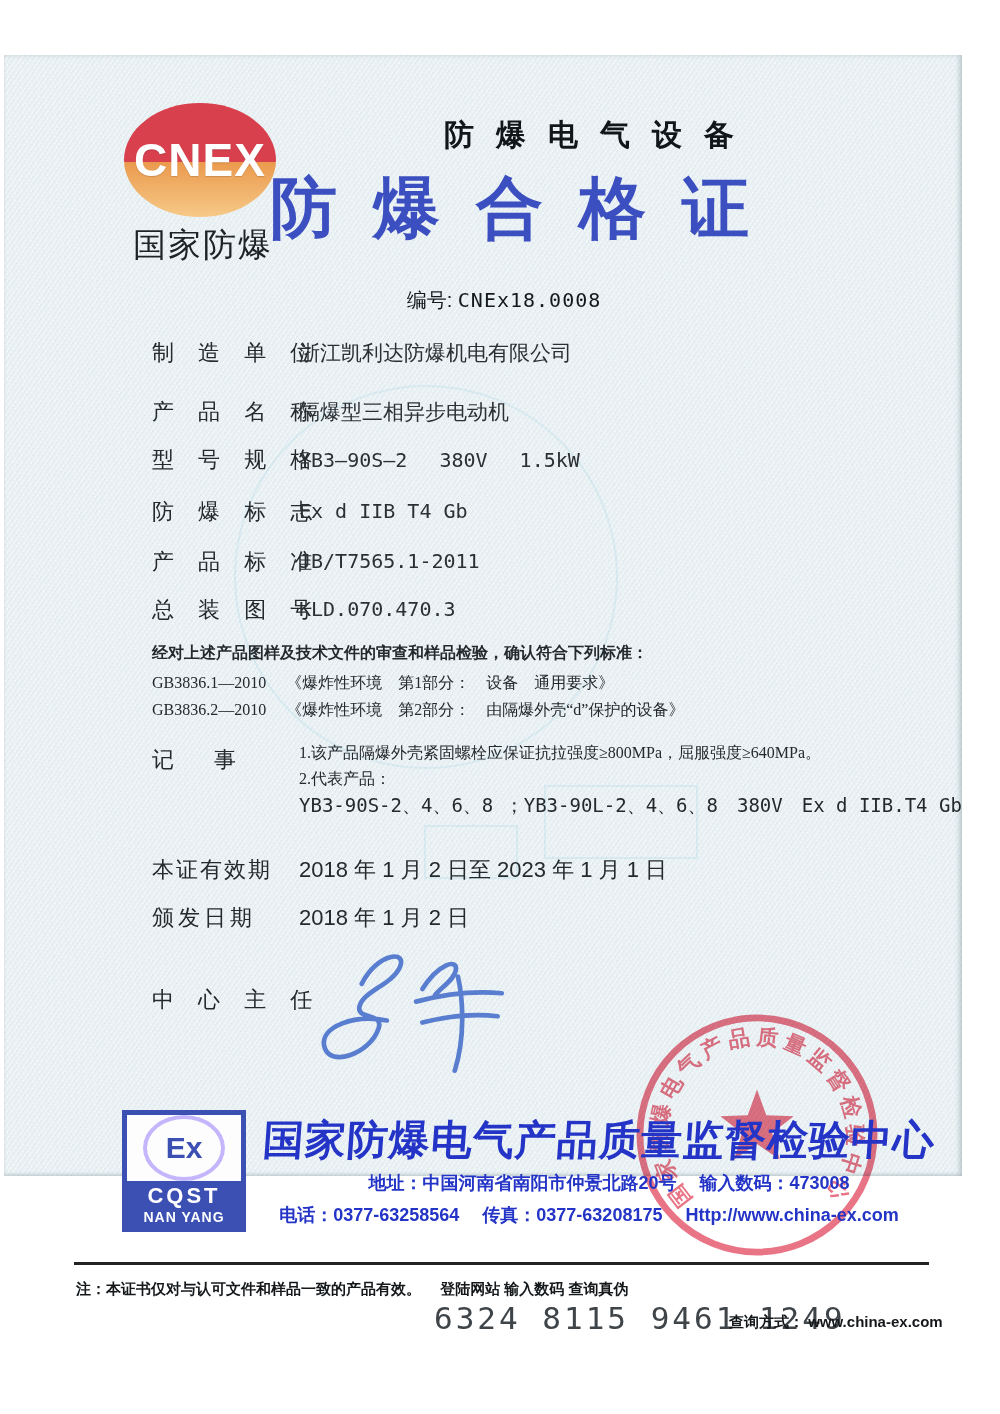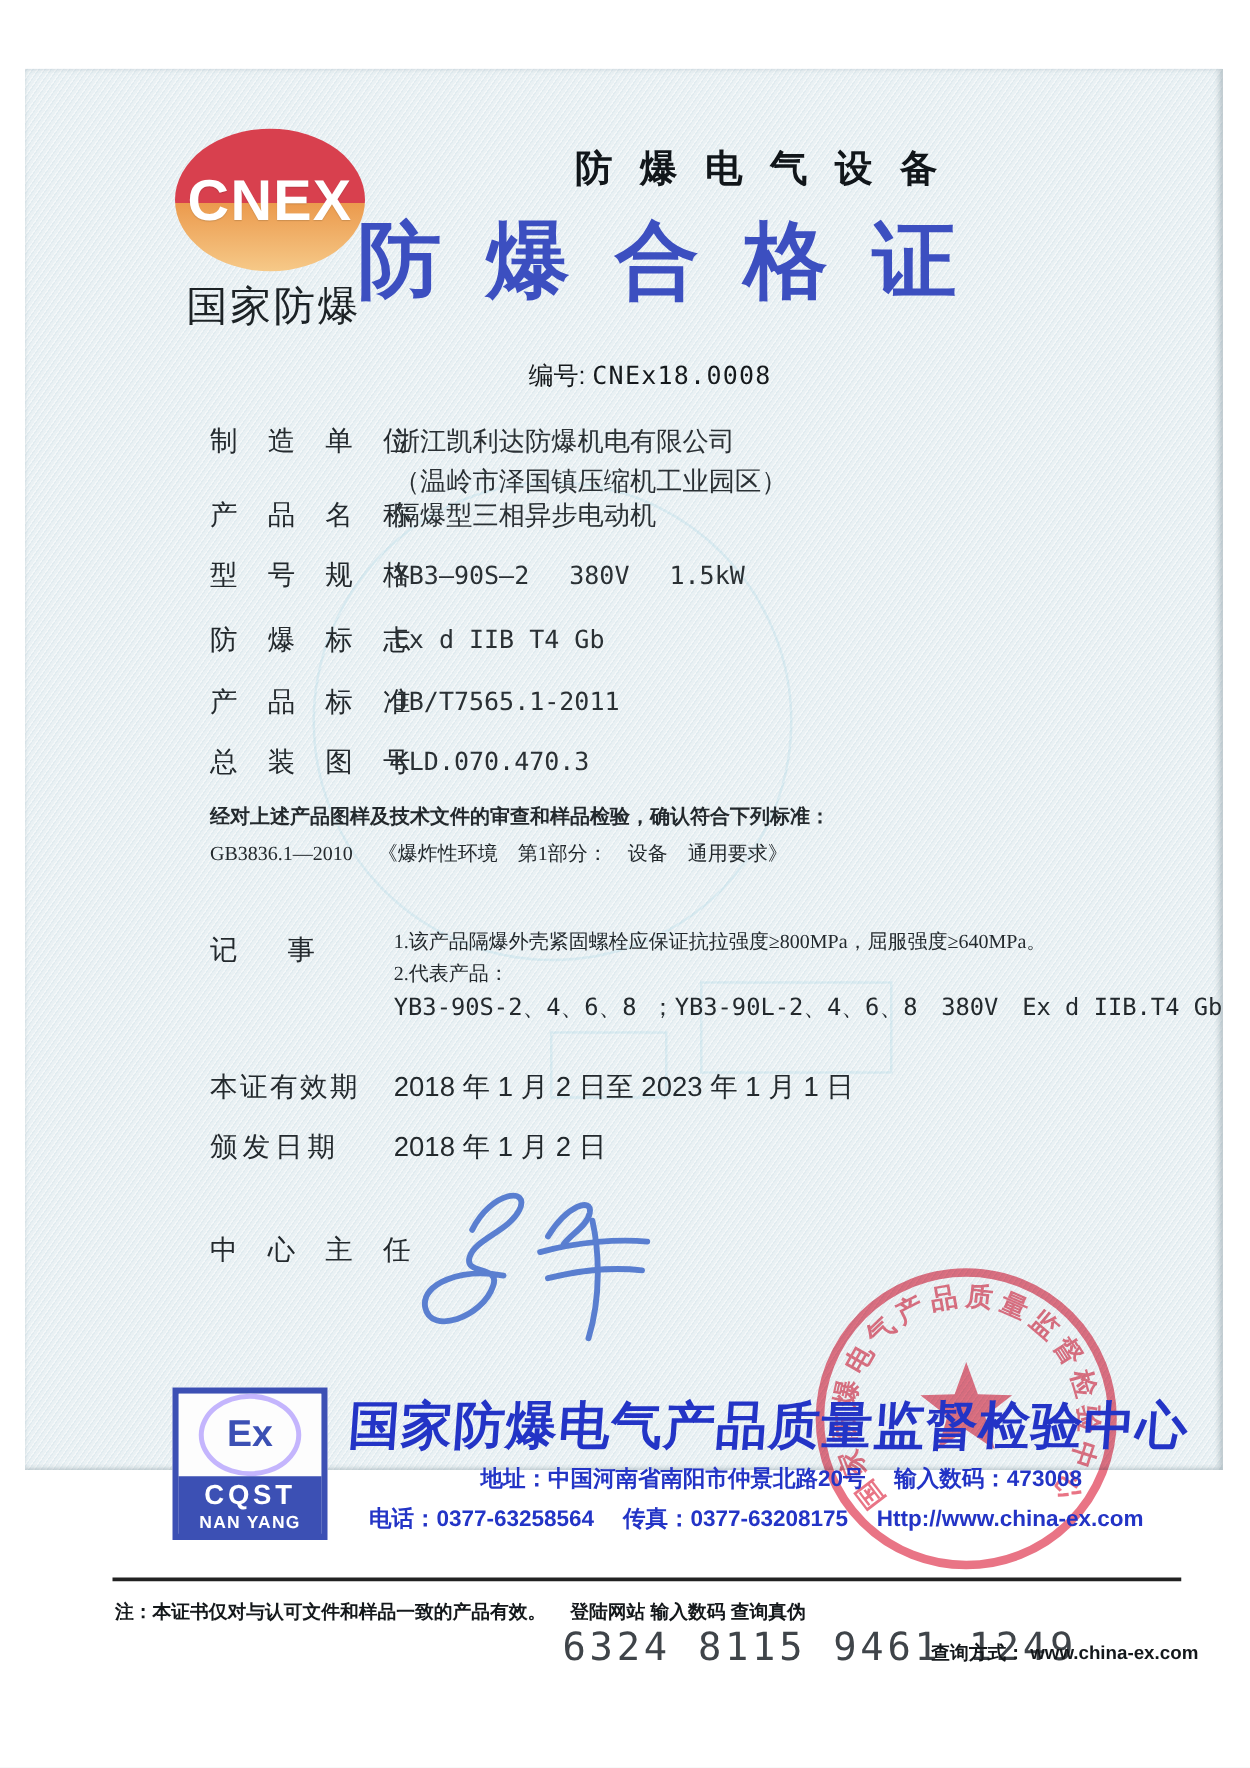--- a/index.html
+++ b/index.html
@@ -1,18 +1,18 @@
 <!DOCTYPE html>
 <html style="--title_blue: #3c4fc0; --org_blue: #2334c6; --seal_red: #e4556a; --cnex_red: #d8404e; --cnex_orange: #f0a55c; --signature_blue: #4a72cc;"><head>
 <meta charset="utf-8">
 <style>
   html,body{margin:0;padding:0;}
   .page{position:relative;width:1000px;height:1414px;background:#ffffff;overflow:hidden;
         font-family:"Liberation Sans",sans-serif;}
-  .paper{position:absolute;left:20px;top:55px;width:958px;height:1121px;
+  .paper{position:absolute;left:4px;top:55px;width:958px;height:1121px;
          background:
            repeating-linear-gradient(125deg, rgba(255,255,255,.45) 0 1px, rgba(205,224,231,.28) 1px 2px, rgba(236,244,246,.2) 2px 4px),
            #e9f0f3;
          box-shadow: inset -3px 0 4px rgba(120,140,150,.35), inset 0 -2px 3px rgba(120,140,150,.2);}
 
   
   .wm-circle{position:absolute;border:2px solid rgba(120,190,220,.16);border-radius:50%;}
   .wm-rect{position:absolute;border:2px solid rgba(120,190,220,.16);}
 
   
@@ -82,41 +82,44 @@
     <div class="cnex-caption">国家防爆</div>
     <div class="head-sub">防爆电气设备</div>
     <div class="head-title">防爆合格证</div>
     <div class="cert-no">
       <span>编号:</span>
       <span class="num">CNEx18.0008</span>
     </div>
 
     <div class="flabel" style="top:283px;">制 造 单 位</div>
     <div class="fvalue" style="top:284px;">浙江凯利达防爆机电有限公司</div>
-    <div class="fvalue" style="top:316px;">（温岭市泽国镇压缩机工业园区）</div>
 
     <div class="flabel" style="top:342px;">产 品 名 称</div>
     <div class="fvalue" style="top:343px;text-align:right;">隔爆型三相异步电动机</div>
 
     <div class="flabel" style="top:390px;">型 号 规 格</div>
     <div class="fvalue mono" style="top:392px;">YB3—90S—2　 380V　 1.5kW</div>
 
     <div class="flabel" style="top:442px;">防 爆 标 志</div>
     <div class="fvalue mono" style="top:444px;">Ex d IIB T4 Gb</div>
 
     <div class="flabel" style="top:492px;">产 品 标 准</div>
     <div class="fvalue mono" style="top:494px;">JB/T7565.1-2011</div>
 
     <div class="flabel" style="top:540px;">总 装 图 号</div>
     <div class="fvalue mono" style="top:542px;">KLD.070.470.3</div>
 
     <div class="para" style="left:148px;top:588px;font-weight:bold;">经对上述产品图样及技术文件的审查和样品检验，确认符合下列标准：</div>
     <div class="para std-row" style="left:148px;top:618px;">
       <span>GB3836.1—2010</span>　
       <span>《爆炸性环境　第1部分：　设备　通用要求》</span>
+    </div>
+    <div class="para std-row" style="left:148px;top:645px;">
+      <span>GB3836.2—2010</span>　
+      <span>《爆炸性环境　第2部分：　由隔爆外壳“d”保护的设备》</span>
     </div>
 
     <div class="flabel" style="top:690px;">记　事</div>
     <div class="para std-row" style="left:295px;top:688px;">1.该产品隔爆外壳紧固螺栓应保证抗拉强度≥800MPa，屈服强度≥640MPa。</div>
     <div class="para std-row" style="left:295px;top:714px;">2.代表产品：</div>
     <div class="para std-row" style="left:295px;top:738px;font-family:'DejaVu Sans Mono',monospace;font-size:19px;">YB3-90S-2、4、6、8 ；YB3-90L-2、4、6、8　380V　Ex d IIB.T4 Gb</div>
 
     <div class="flabel" style="top:800px;letter-spacing:2px;">本证有效期</div>
     <div class="para" style="left:295px;top:800px;font-size:22px;">2018 年 1 月 2 日至 2023 年 1 月 1 日</div>
 

